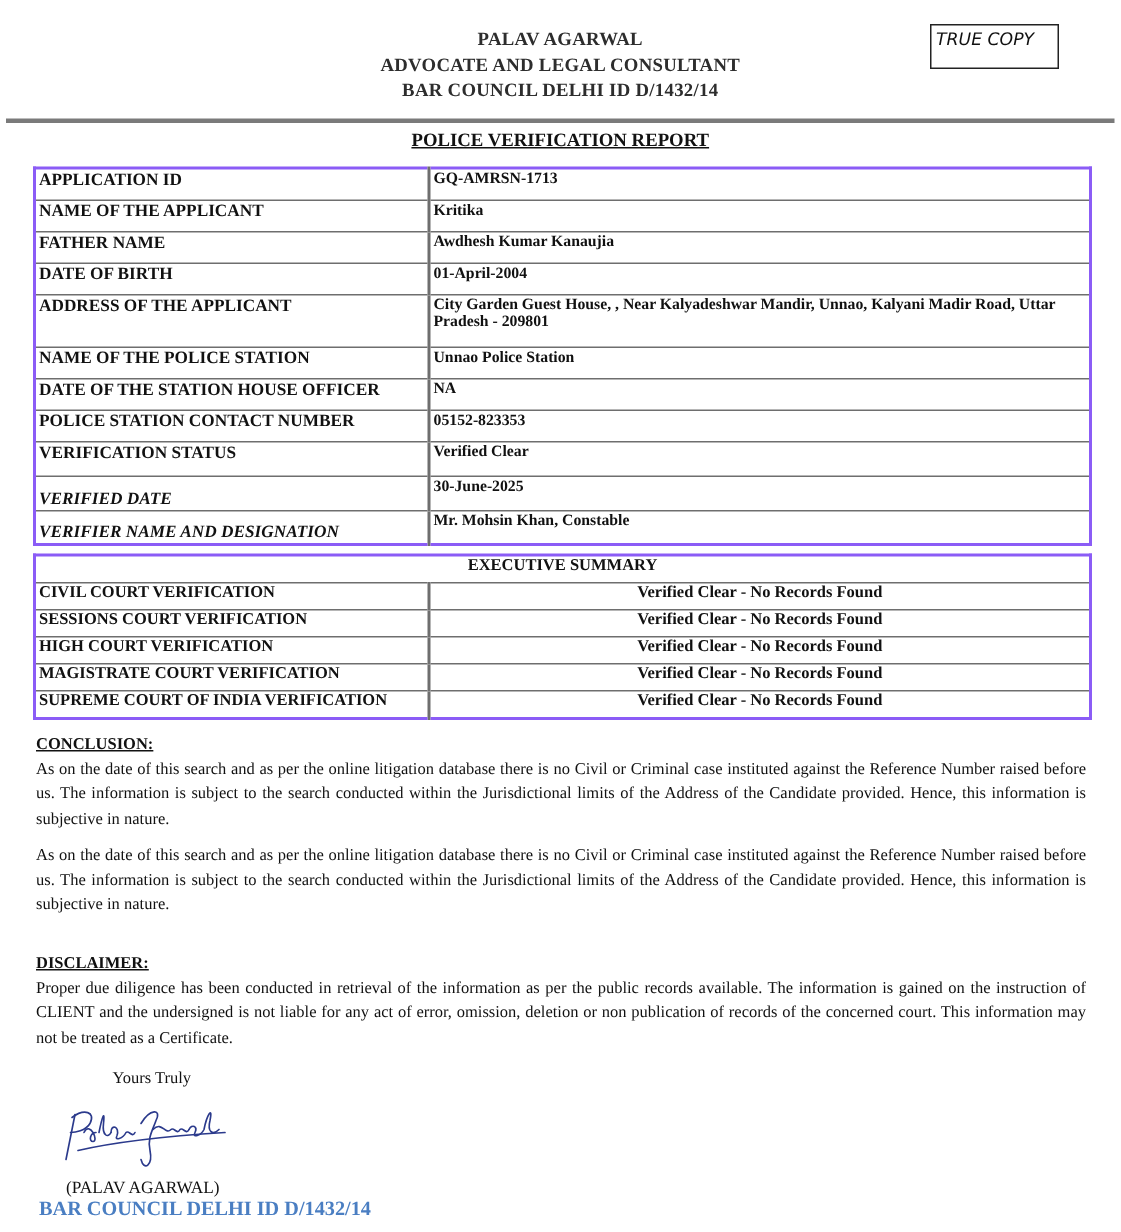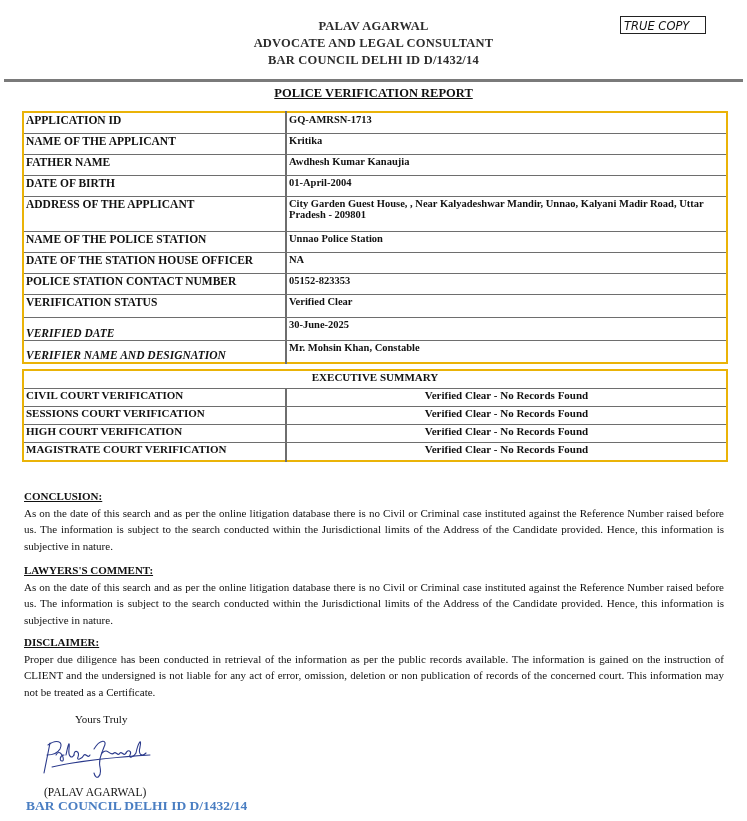--- a/index.html
+++ b/index.html
@@ -1,28 +1,28 @@
 <!DOCTYPE html>
 <html><head>
 <meta charset="utf-8">
 <style>
   html, body { margin: 0; padding: 0; background: #ffffff; }
   body { width: 747px; height: 821px; position: relative; overflow: hidden;
          font-family: "Liberation Serif", "DejaVu Serif", serif; color: #111; }
   .letterhead { position: absolute; left: 0; top: 18px; width: 747px; text-align: center;
                 font-weight: bold; font-size: 12.5px; line-height: 17px; color: #2d2d2d; letter-spacing: 0.2px; }
-  .true-copy { position: absolute; left: 620px; top: 16px; width: 84px; height: 18px;
+  .true-copy { position: absolute; left: 620px; top: 16px; width: 84px; height: 30px;
                border: 1px solid #222; font-family: "DejaVu Sans", sans-serif; font-style: italic;
                font-size: 11.5px; line-height: 18px; padding-left: 3px; box-sizing: border-box; width: 86px; color:#111; }
   .rule { position: absolute; left: 4px; top: 79px; width: 739px; height: 3px; background: #7a7a7a; }
   .report-title { position: absolute; left: 0; top: 86px; width: 747px; text-align: center;
                   font-weight: bold; font-size: 12.5px; text-decoration: underline; }
   table { border-collapse: collapse; position: absolute; left: 22px; width: 706px; font-size: 11.5px; }
   td { border: 1px solid #6e6e6e; padding: 1px 2px; vertical-align: top; }
-  .tbl-outer { border: 2px solid #eab308; }
+  .tbl-outer { border: 2px solid #8b5cf6; }
   .info td.lab { width: 257px; font-weight: bold; font-size: 11.5px; }
   .info td.val { font-weight: bold; font-size: 10.5px; }
   .info tr { height: 21px; }
   .info tr.tall { height: 35px; }
   .info tr.mid { height: 23px; }
   .info td.bottom { vertical-align: bottom; font-style: italic; }
   .info td.lab { border-right: 2px solid #6e6e6e; }
   .summary td { height: 17px; padding: 0 2px; }
   .summary td.head { text-align: center; font-weight: bold; font-size: 11px; }
   .summary td.lab { width: 257px; font-weight: bold; font-size: 11px; border-right: 2px solid #6e6e6e; }
@@ -113,30 +113,33 @@
     <td class="val">Verified Clear - No Records Found</td>
   </tr>
   <tr>
     <td class="lab">HIGH COURT VERIFICATION</td>
     <td class="val">Verified Clear - No Records Found</td>
   </tr>
   <tr>
     <td class="lab">MAGISTRATE COURT VERIFICATION</td>
     <td class="val">Verified Clear - No Records Found</td>
   </tr>
+  <tr>
+    <td class="lab">SUPREME COURT OF INDIA VERIFICATION</td>
+    <td class="val">Verified Clear - No Records Found</td>
+  </tr>
 </tbody>
   </table>
 
 <div class="section" style="top:488px;">
   <div class="heading">CONCLUSION:</div>
   <p>As on the date of this search and as per the online litigation database there is no Civil or Criminal case instituted against the Reference Number raised before us. The information is subject to the search conducted within the Jurisdictional limits of the Address of the Candidate provided. Hence, this information is subjective in nature.</p>
 </div>
 
 <div class="section" style="top:562px;">
-  <div class="heading">LAWYERS'S COMMENT:</div>
   <p>As on the date of this search and as per the online litigation database there is no Civil or Criminal case instituted against the Reference Number raised before us. The information is subject to the search conducted within the Jurisdictional limits of the Address of the Candidate provided. Hence, this information is subjective in nature.</p>
 </div>
 
 <div class="section" style="top:634px;">
   <div class="heading">DISCLAIMER:</div>
   <p>Proper due diligence has been conducted in retrieval of the information as per the public records available. The information is gained on the instruction of CLIENT and the undersigned is not liable for any act of error, omission, deletion or non publication of records of the concerned court. This information may not be treated as a Certificate.</p>
 </div>
 
 <div class="yours">Yours Truly</div>
 

